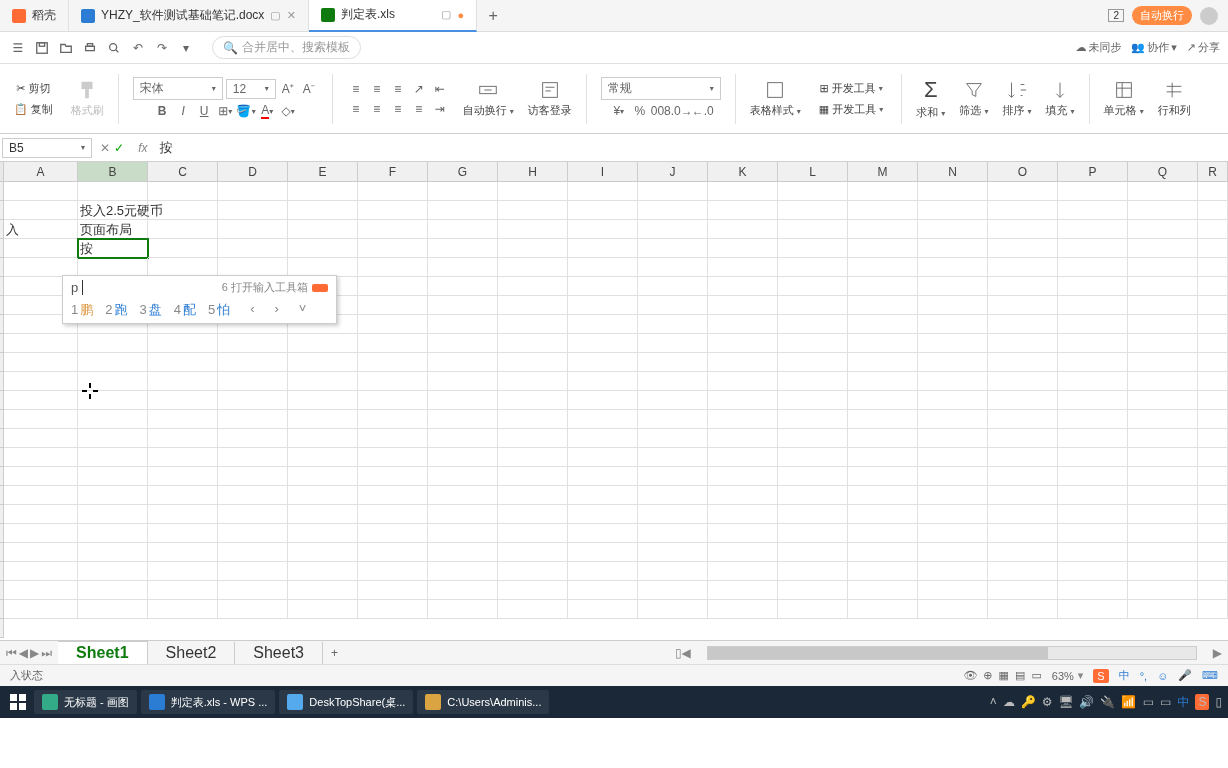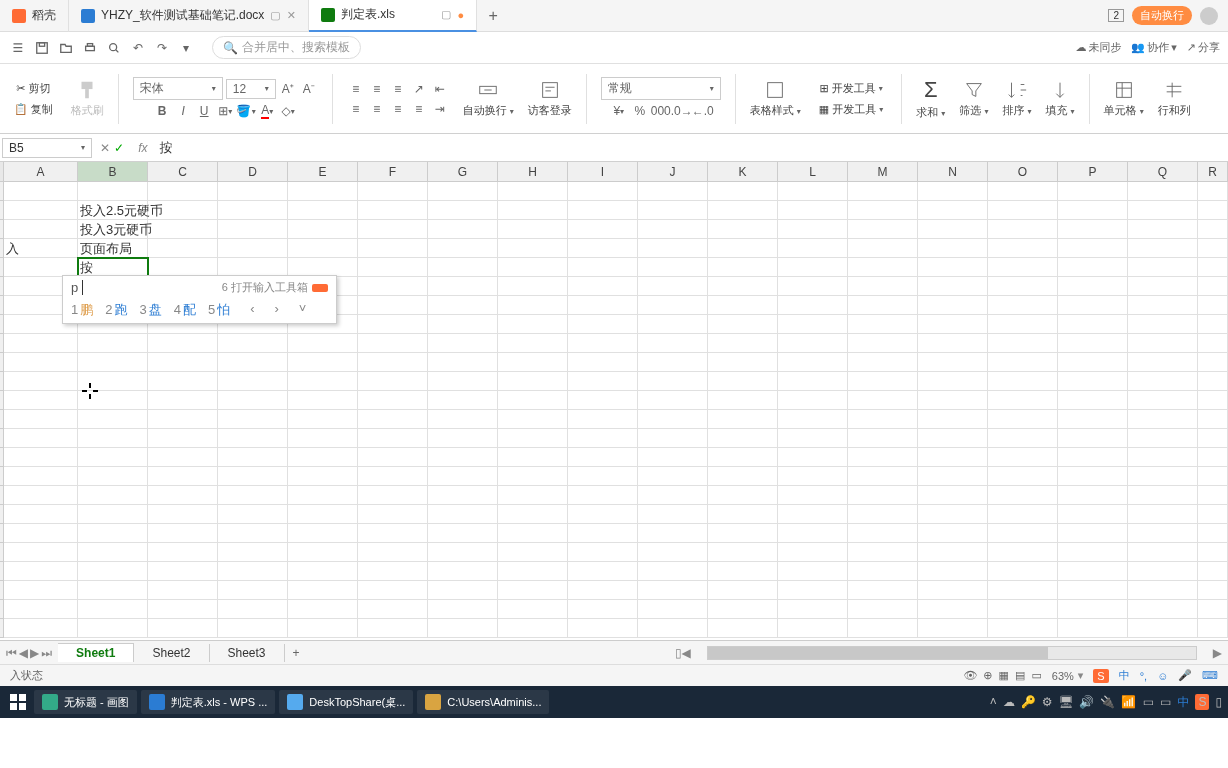--- a/index.html
+++ b/index.html
@@ -57,21 +57,21 @@
 .ime { position:absolute; background:#fff; border:1px solid #ccc; box-shadow:2px 2px 4px rgba(0,0,0,.2); padding:4px 8px; font-size:13px; }
 .ime-top { display:flex; justify-content:space-between; align-items:center; gap:40px; color:#555; }
 .ime-accent { width:16px; height:8px; background:#ff6b35; border-radius:2px; }
 .ime-cands { display:flex; gap:12px; margin-top:6px; }
 .ime-cand .n { color:#888; margin-right:2px; }
 .ime-cand.first .c { color:#d94; }
 .ime-cand .c { color:#2b7cd3; }
 .ime-nav { color:#888; margin-left:8px; }
 .sheettabs { height:24px; display:flex; align-items:center; border-top:1px solid #ccc; background:#f5f5f5; }
 .stbtns { display:flex; gap:2px; padding:0 6px; color:#888; }
-.stab { padding:2px 18px; border-right:1px solid #ccc; font-size:12px; cursor:pointer; }
+.stab { padding:2px 18px; border-right:1px solid #ccc; font-size:16px; cursor:pointer; }
 .stab.active { background:#fff; color:#0f7b0f; font-weight:bold; border-top:1px solid #ccc; }
 .stab-add { padding:0 8px; color:#666; }
 .hscroll { flex:0 0 490px; height:14px; margin:0 10px; display:flex; align-items:center; }
 .hscroll-track { flex:1; background:#e8e8e8; height:14px; border:1px solid #ccc; position:relative; }
 .hscroll-thumb { position:absolute; left:0; width:340px; height:12px; background:#c8c8c8; }
 .statusbar { height:22px; display:flex; align-items:center; justify-content:space-between; padding:0 10px; font-size:11px; color:#666; background:#f5f5f5; border-top:1px solid #ddd; }
 .sb-right { display:flex; align-items:center; gap:10px; }
 .sb-icons { display:flex; gap:6px; }
 .zoom { display:flex; align-items:center; gap:4px; }
 .taskbar { height:32px; background:#1a2838; display:flex; align-items:center; padding:0 6px; gap:4px; color:#fff; font-size:11px; }
@@ -228,21 +228,21 @@
   </div>
   <div class="rsep"></div>
   <div class="rgroup">
     <div class="fontsel" style="min-width:120px;">
         <span>常规</span>
         <span class="dd">▾</span>
       </div>
     <div class="rgroup-row">
       <span class="tinybtn">¥<span class="dd">▾</span></span>
       <span class="tinybtn">%</span>
-      <span class="tinybtn">000</span>
+      <span class="tinybtn">008</span>
       <span class="tinybtn">.0→</span>
       <span class="tinybtn">←.0</span>
     </div>
   </div>
   <div class="rsep"></div>
   <div class="rbig">
     <svg viewBox="0 0 24 24" fill="none" stroke="#666">
         <rect x="4" y="4" width="16" height="16"></rect>
       </svg>
     <span><span>表格样式</span> <span class="dd">▾</span></span>
@@ -376,40 +376,20 @@
           <div class="cell" style="width: 70px;"></div>
           <div class="cell" style="width: 70px;"></div>
           <div class="cell" style="width: 70px;"></div>
           <div class="cell" style="width: 70px;"></div>
           <div class="cell" style="width: 70px;"></div>
           <div class="cell" style="width: 30px;"></div>
         </div>
         <div class="cellrow">
           <div class="cell" style="width: 74px;"></div>
           <div class="cell" style="width: 70px;">投入2.5元硬币</div>
-          <div class="cell" style="width: 70px;"></div>
-          <div class="cell" style="width: 70px;"></div>
-          <div class="cell" style="width: 70px;"></div>
-          <div class="cell" style="width: 70px;"></div>
-          <div class="cell" style="width: 70px;"></div>
-          <div class="cell" style="width: 70px;"></div>
-          <div class="cell" style="width: 70px;"></div>
-          <div class="cell" style="width: 70px;"></div>
-          <div class="cell" style="width: 70px;"></div>
-          <div class="cell" style="width: 70px;"></div>
-          <div class="cell" style="width: 70px;"></div>
-          <div class="cell" style="width: 70px;"></div>
-          <div class="cell" style="width: 70px;"></div>
-          <div class="cell" style="width: 70px;"></div>
-          <div class="cell" style="width: 70px;"></div>
-          <div class="cell" style="width: 30px;"></div>
-        </div>
-        <div class="cellrow">
-          <div class="cell" style="width: 74px;"></div>
-          <div class="cell" style="width: 70px;">投入3元硬币</div>
           <div class="cell" style="width: 70px;"></div>
           <div class="cell" style="width: 70px;"></div>
           <div class="cell" style="width: 70px;"></div>
           <div class="cell" style="width: 70px;"></div>
           <div class="cell" style="width: 70px;"></div>
           <div class="cell" style="width: 70px;"></div>
           <div class="cell" style="width: 70px;"></div>
           <div class="cell" style="width: 70px;"></div>
           <div class="cell" style="width: 70px;"></div>
           <div class="cell" style="width: 70px;"></div>

